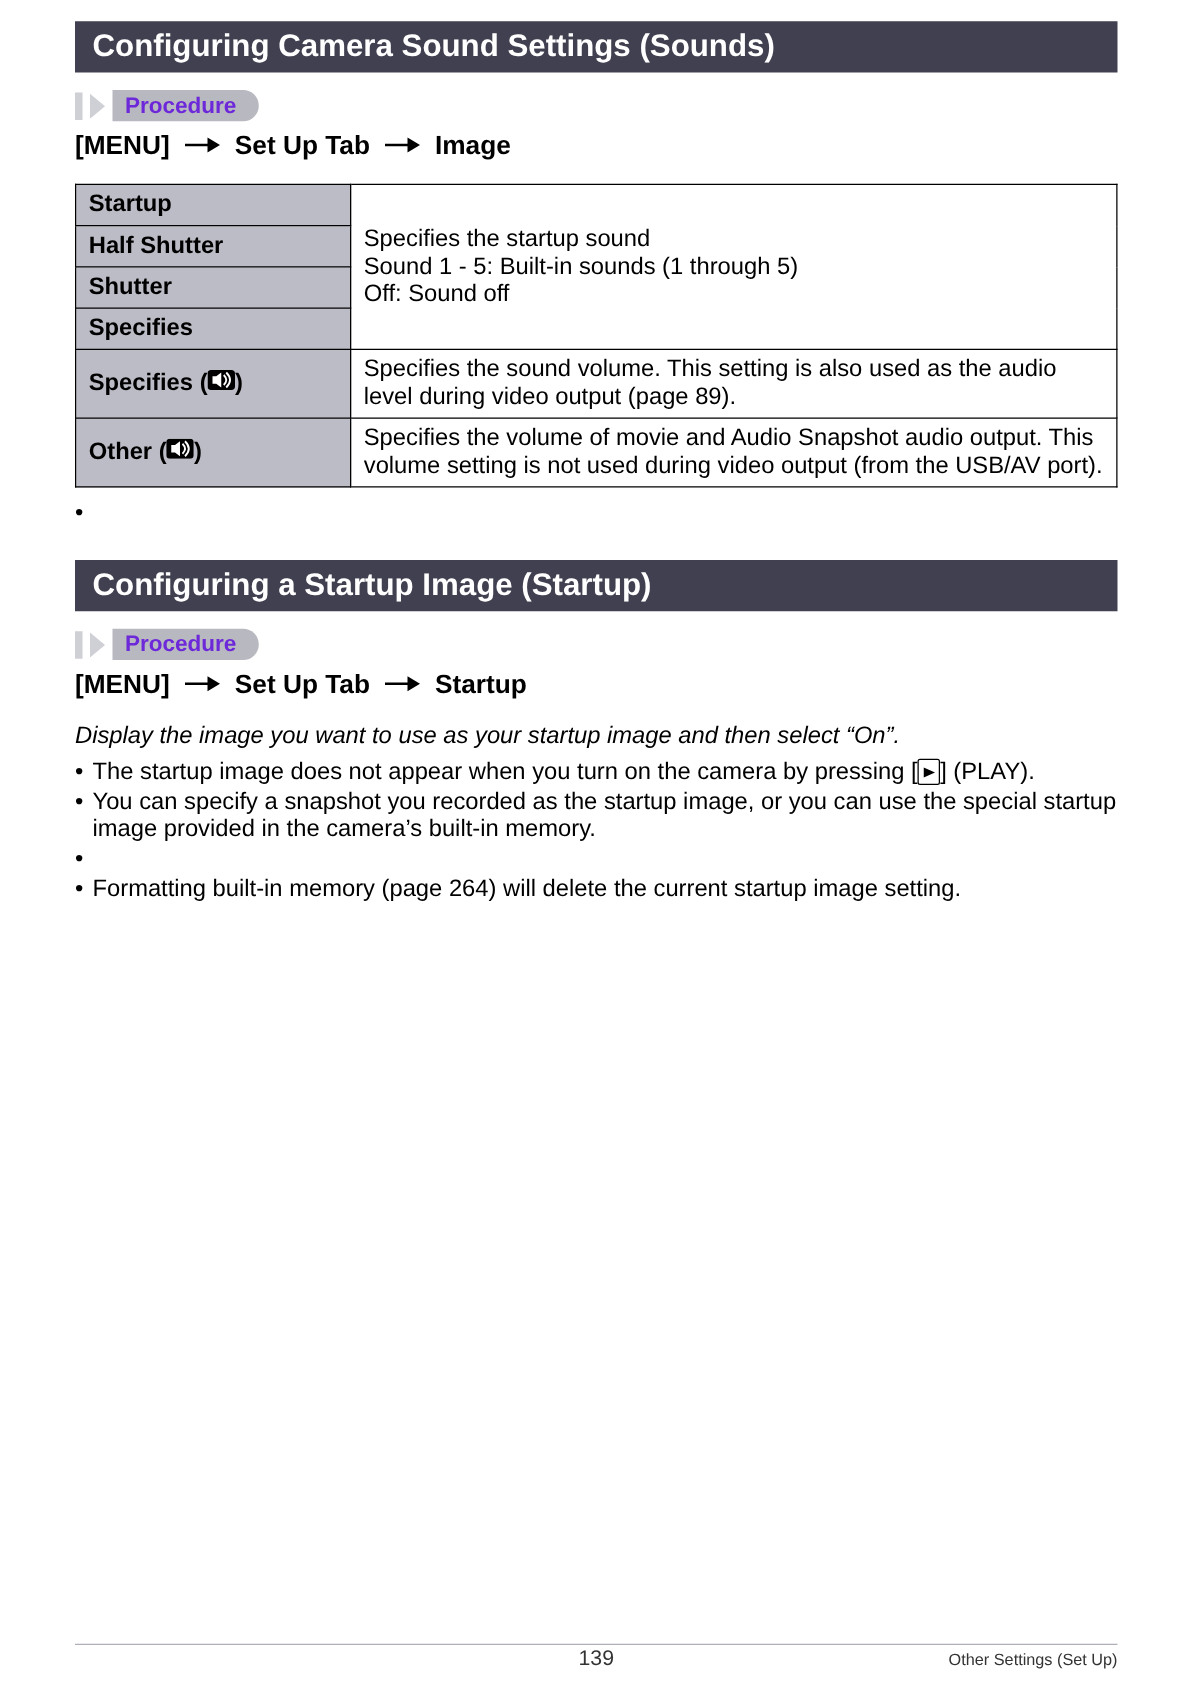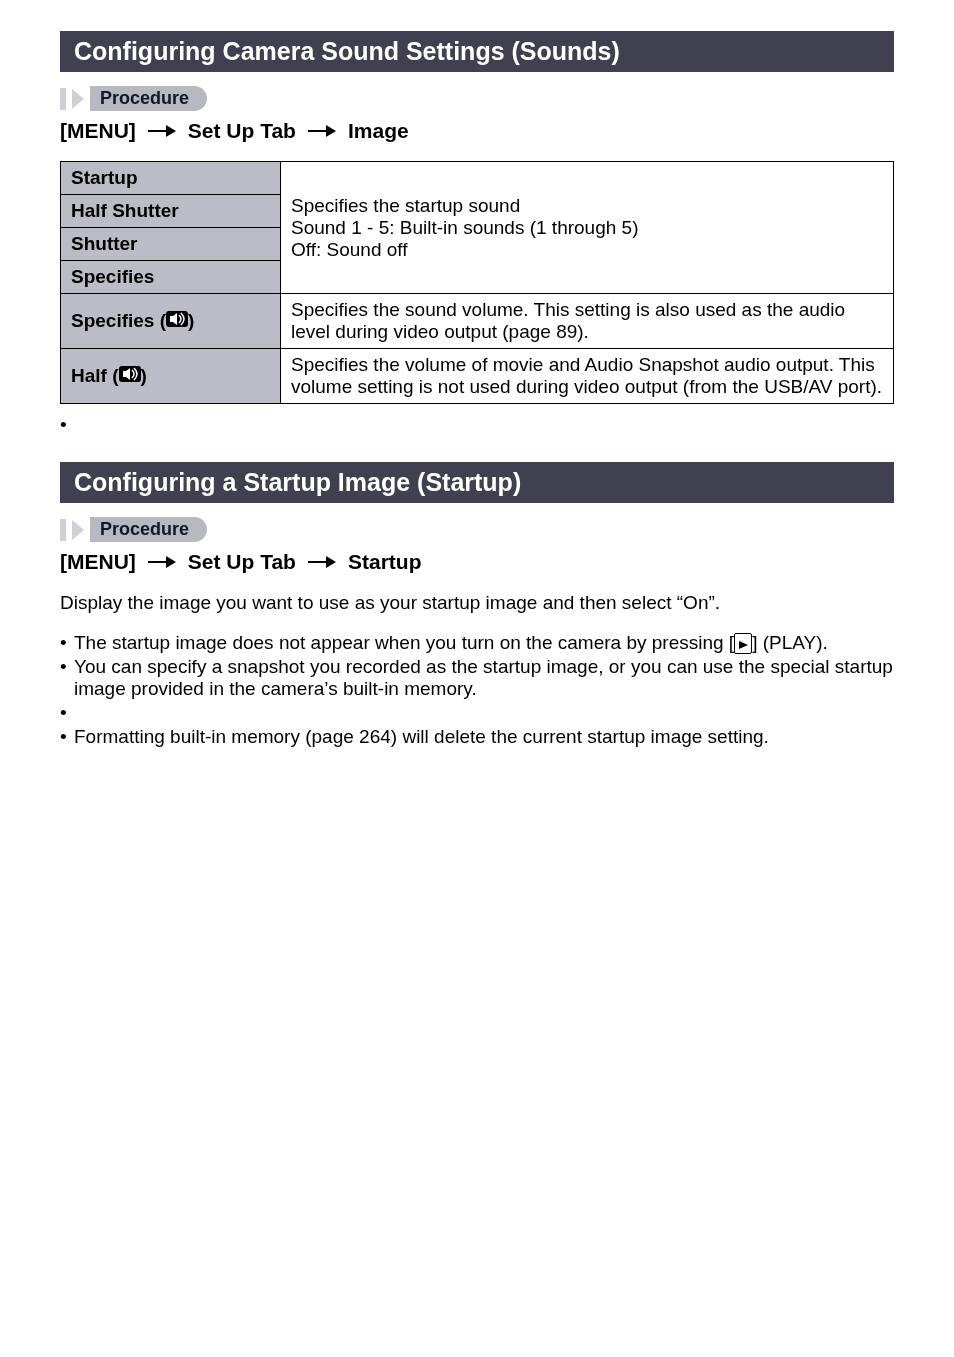--- a/index.html
+++ b/index.html
@@ -7,21 +7,21 @@
     margin: 0;
     padding: 0;
     background: #fff;
     font-family: Arial, Helvetica, sans-serif;
     color: #000;
     width: 954px;
   }
   .page {
     width: 954px;
     min-height: 1357px;
-    padding: 31px 60px 40px 60px;
+    padding: 17px 60px 40px 60px;
     position: relative;
   }
   .section-bar {
     background: #404050;
     color: #fff;
     font-size: 25px;
     font-weight: bold;
     padding: 6px 14px;
     margin-bottom: 14px;
   }
@@ -35,21 +35,21 @@
     height: 22px;
     background: #cfcfd6;
     margin-right: 6px;
   }
   .chevron {
     margin-right: 6px;
   }
   .chevron svg { display:block; }
   .procedure-pill {
     background: #b8b8c0;
-    color: #0f172a;
+    color: #6d28d9;
     font-size: 18px;
     font-weight: bold;
     padding: 2px 18px 2px 10px;
     border-top-right-radius: 14px;
     border-bottom-right-radius: 14px;
   }
   .menu-path {
     font-size: 21px;
     font-weight: bold;
     margin: 6px 0 18px 0;
@@ -81,21 +81,22 @@
   .bullets .line {
     display: flex;
     margin-bottom: 2px;
   }
   .bullets .dot {
     width: 14px;
     flex: 0 0 14px;
   }
   .body-text {
     font-size: 19px;
-    margin-bottom: 18px;
+    margin-bottom: 7px;
+    font-style: italic;
   }
   .vol-icon {
     display:inline-block;
     vertical-align: middle;
   }
   .play-icon-box {
     display:inline-block;
     vertical-align: middle;
     border:1.5px solid #000;
     border-radius:2px;
@@ -186,21 +187,21 @@
                 <rect x="0" y="0" width="22" height="16" rx="3" fill="#000"></rect>
                 <polygon points="4,5 7,5 11,2 11,14 7,11 4,11" fill="#fff"></polygon>
                 <path d="M13 4 Q17 8 13 12" stroke="#fff" stroke-width="1.5" fill="none"></path>
                 <path d="M15 2 Q21 8 15 14" stroke="#fff" stroke-width="1.5" fill="none"></path>
               </svg></span><span>)</span>
       </th>
       <td>Specifies the sound volume. This setting is also used as the audio level during video output (page 89).</td>
     </tr>
     <tr>
       <th>
-        <span>Half (</span><span class="vol-icon"><svg width="22" height="16" viewBox="0 0 22 16">
+        <span>Other (</span><span class="vol-icon"><svg width="22" height="16" viewBox="0 0 22 16">
                 <rect x="0" y="0" width="22" height="16" rx="3" fill="#000"></rect>
                 <polygon points="4,5 7,5 11,2 11,14 7,11 4,11" fill="#fff"></polygon>
                 <path d="M13 4 Q17 8 13 12" stroke="#fff" stroke-width="1.5" fill="none"></path>
                 <path d="M15 2 Q21 8 15 14" stroke="#fff" stroke-width="1.5" fill="none"></path>
               </svg></span><span>)</span>
       </th>
       <td>Specifies the volume of movie and Audio Snapshot audio output. This volume setting is not used during video output (from the USB/AV port).</td>
     </tr>
   </tbody>
     </table>
@@ -258,14 +259,18 @@
     </div>
     <div class="line">
       <div class="dot">•</div>
     </div>
     <div class="line">
       <div class="dot">•</div>
       <div>Formatting built-in memory (page 264) will delete the current startup image setting.</div>
     </div>
   </div>
 
+  <div class="footer">
+    <span class="page-num">139</span>
+    <span class="right-label">Other Settings (Set Up)</span>
+  </div>
 
 </div>
 
 </body></html>

